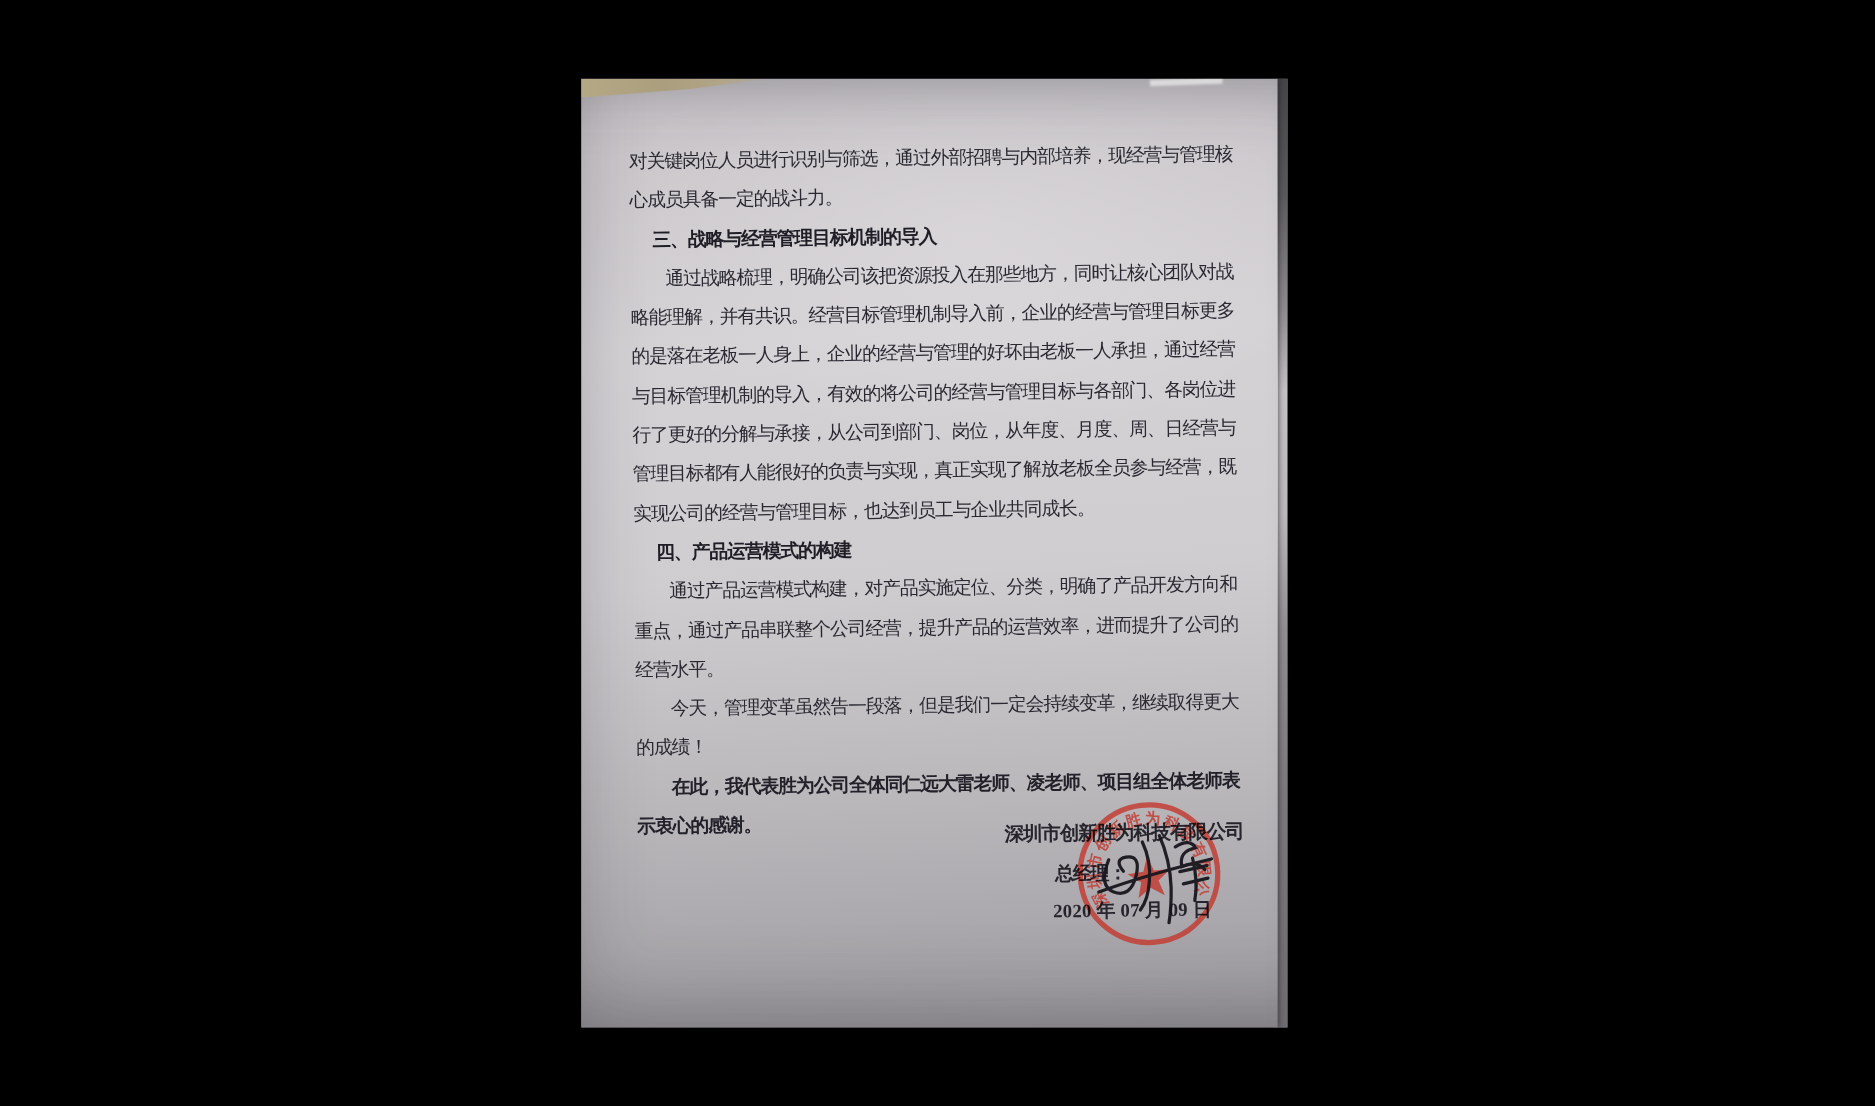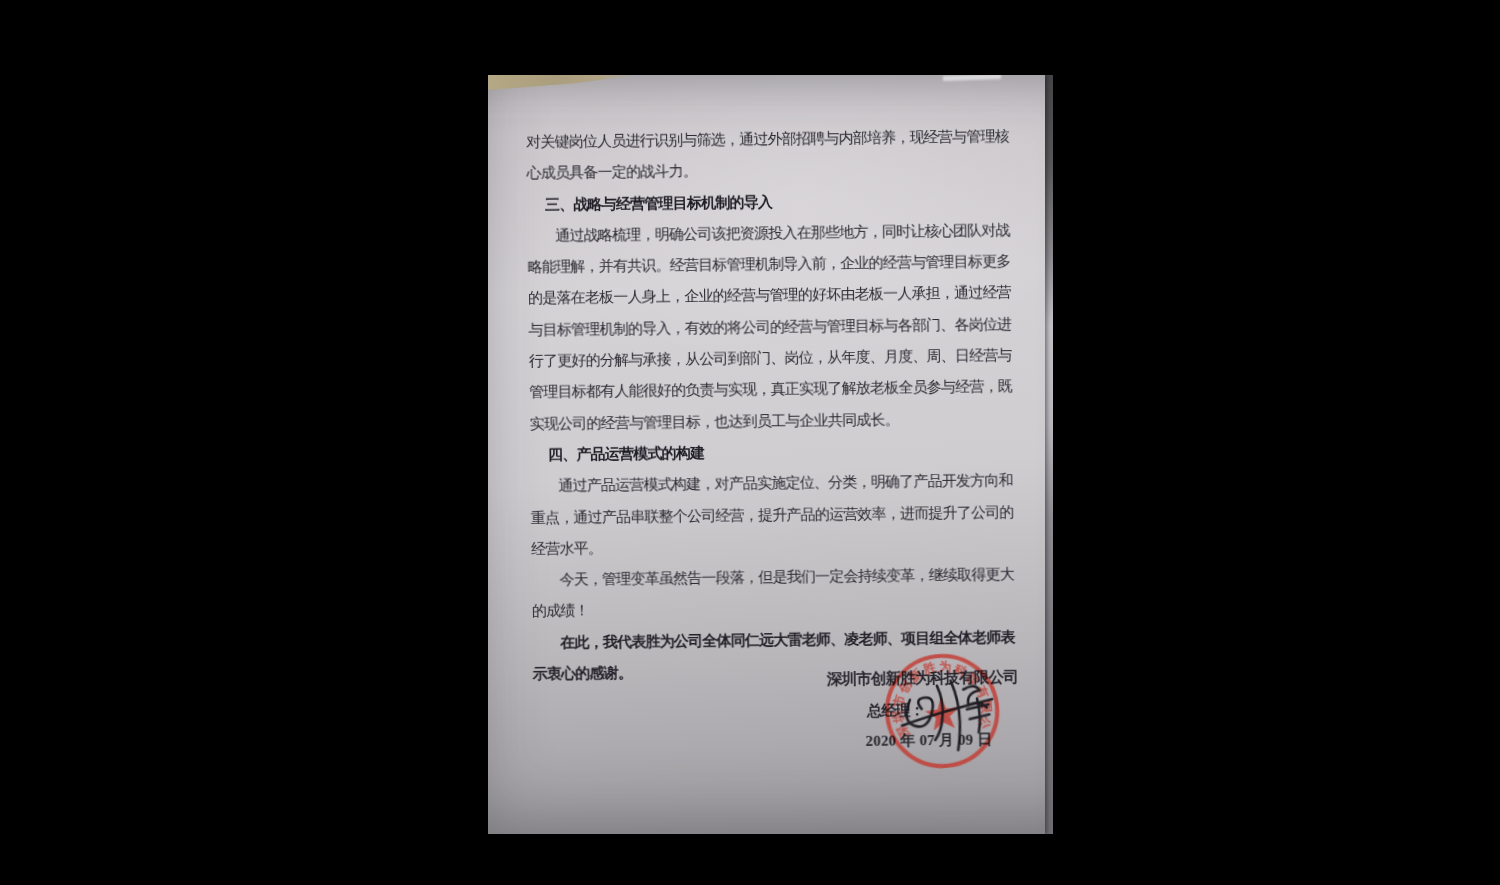--- a/index.html
+++ b/index.html
@@ -1,22 +1,22 @@
 <!DOCTYPE html>
 <html><head>
 <meta charset="utf-8">
 <style>
   html,body{margin:0;padding:0;background:#000;}
   .canvas{
     position:relative;width:1500px;height:885px;background:#000;overflow:hidden;
     font-family:"Liberation Serif","DejaVu Serif",serif;
   }
   .photo{
-    position:absolute;left:488px;top:63px;width:565px;height:759px;
-    background:#8e8c90;overflow:hidden;margin-top:12px;
+    position:absolute;left:465px;top:63px;width:565px;height:759px;
+    background:#8e8c90;overflow:hidden;
   }
   
   .side-strip{
     position:absolute;right:0;top:0;width:11px;height:100%;
     background:linear-gradient(180deg,#454446 0%,#59585a 12%,#8c8a8e 24%,
       #c3c1c5 33%,#bab8bc 46%,#908e92 58%,#7b797d 75%,#6e6c70 100%);
   }
   .paper{
     position:absolute;left:0;top:0;width:557px;height:100%;
     background:

